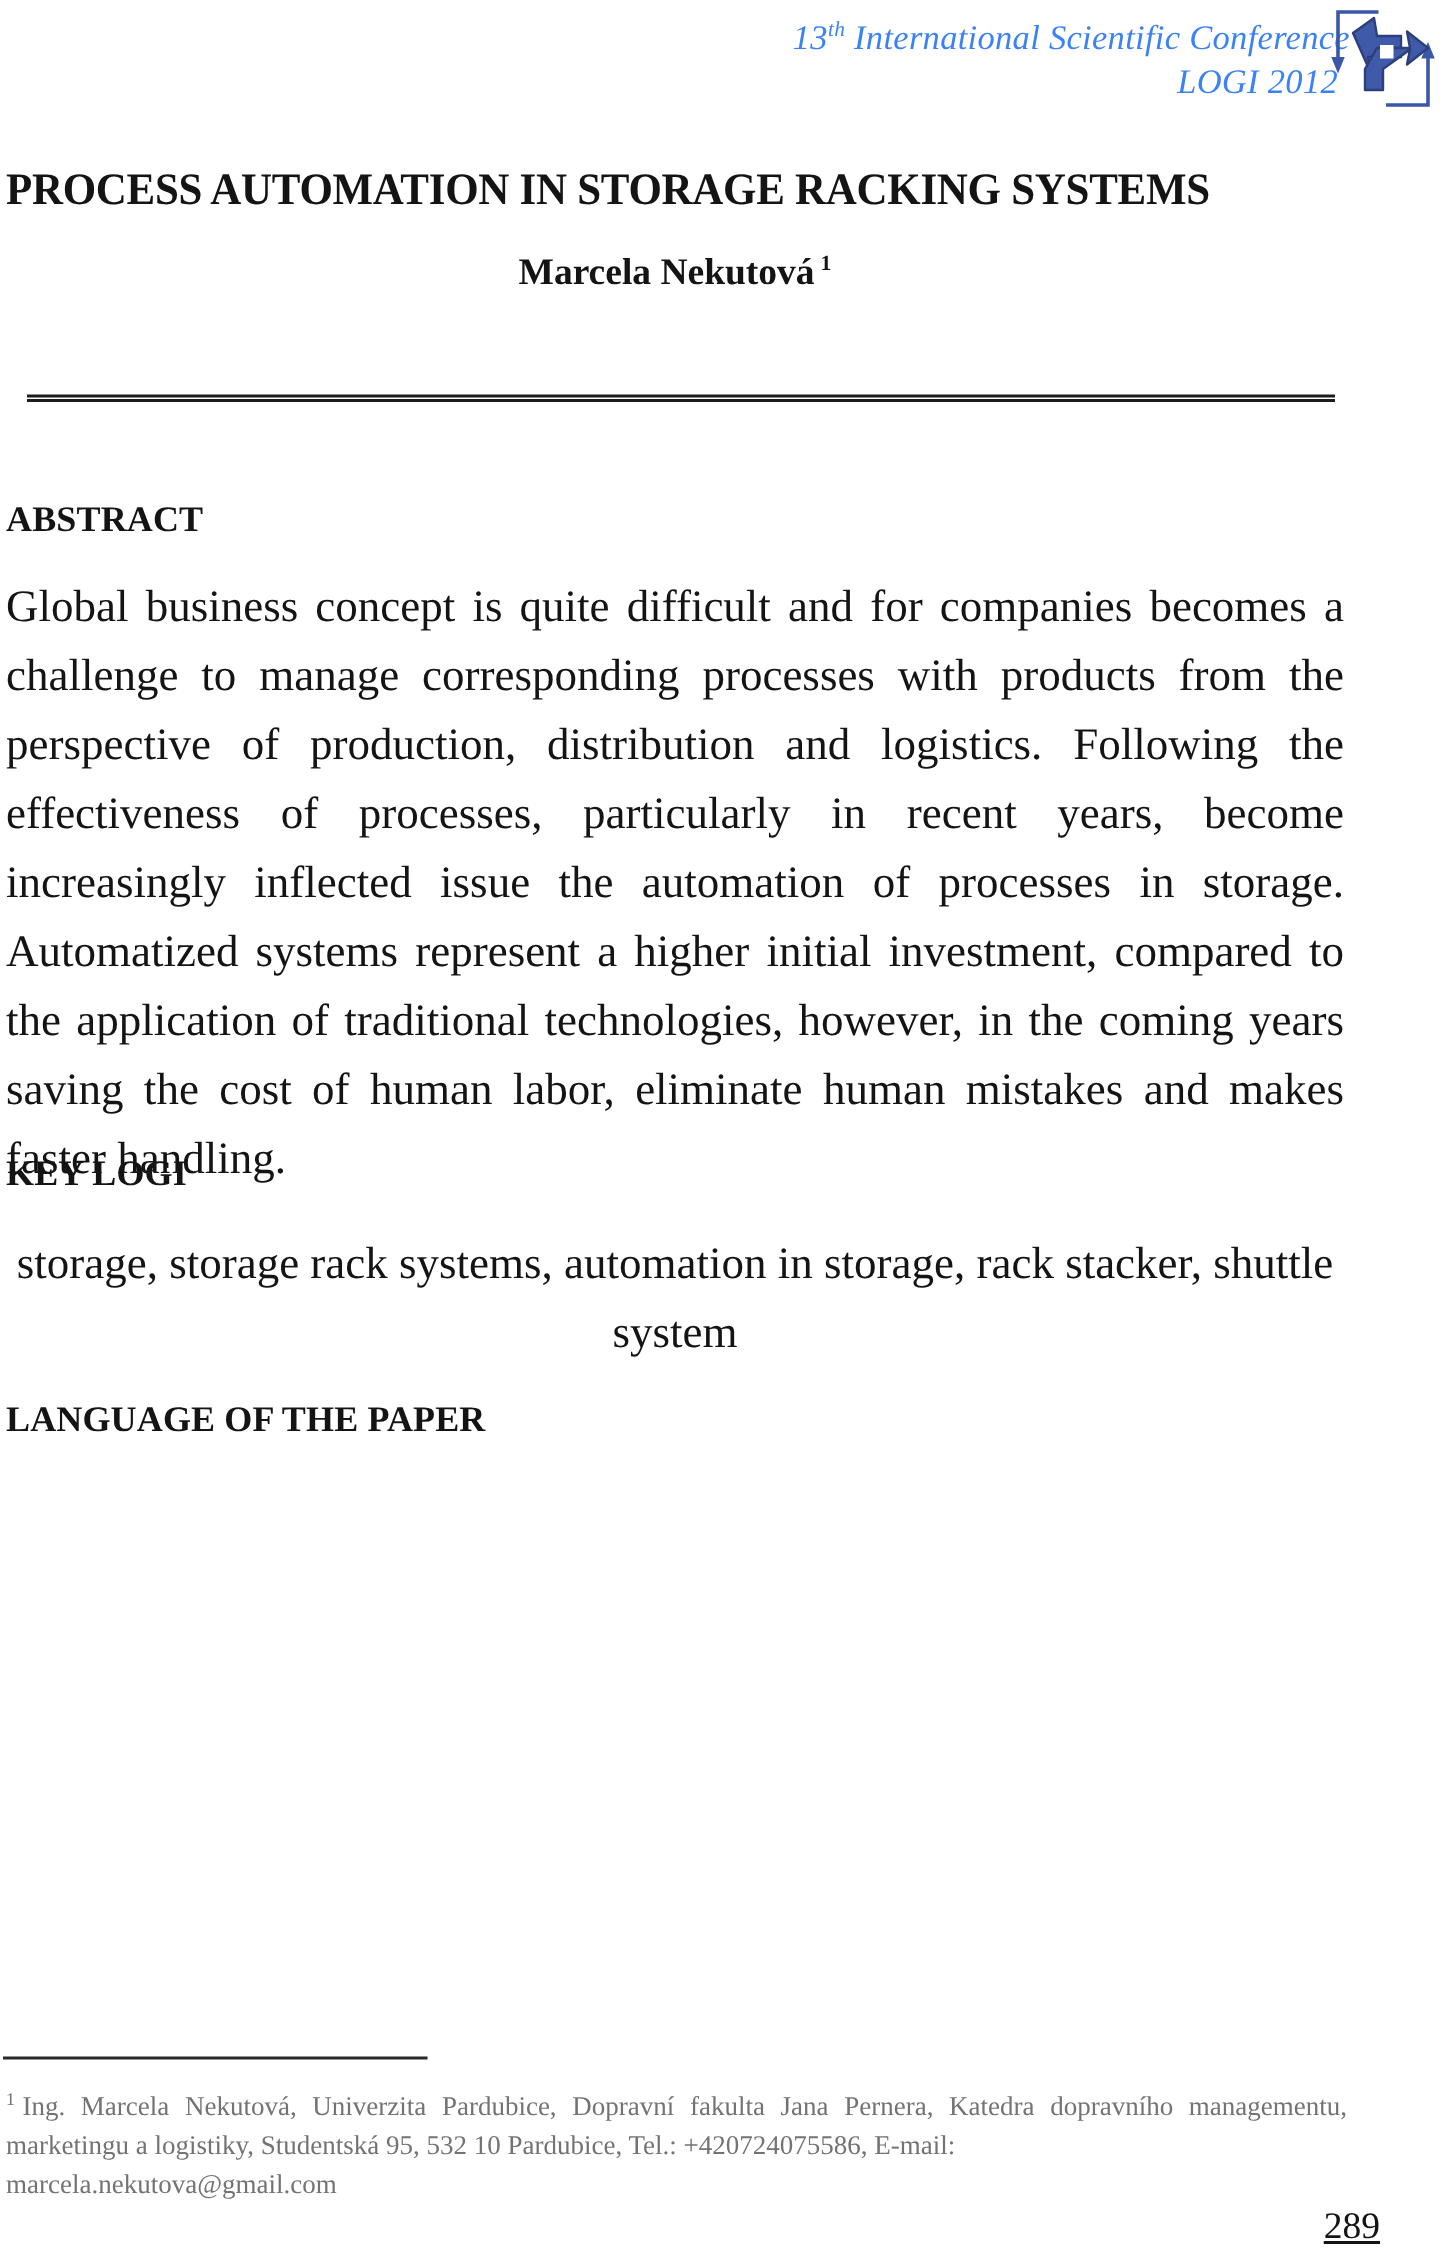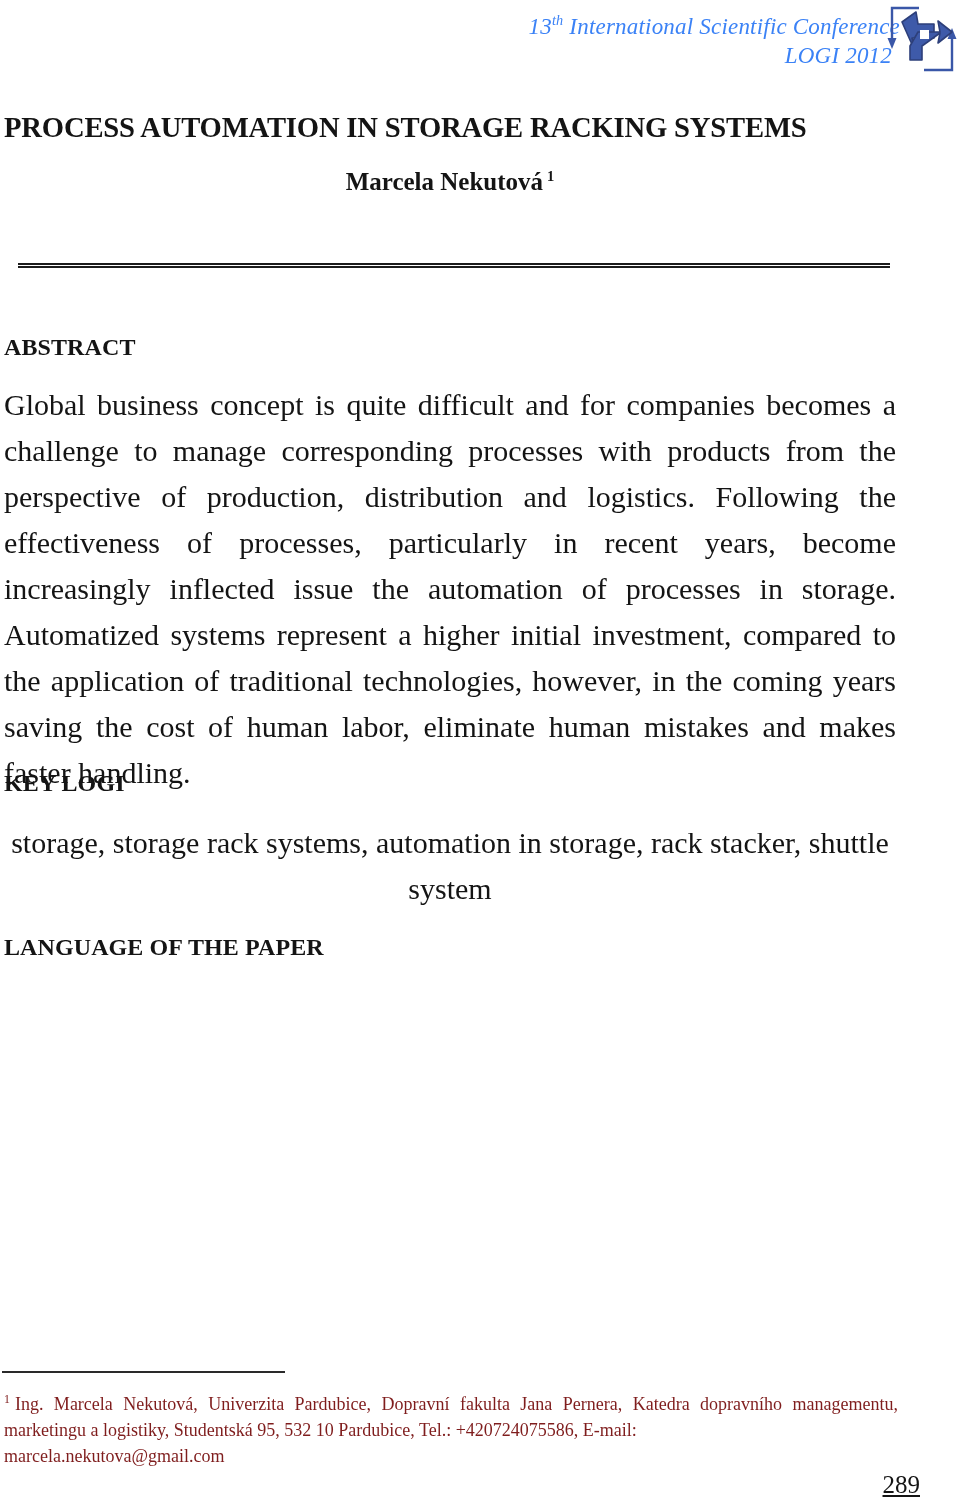--- a/index.html
+++ b/index.html
@@ -137,21 +137,21 @@
   }
   .footnote {
     position: absolute;
     left: 4px;
     top: 1386px;
     width: 894px;
     font-size: 18px;
     line-height: 26px;
     text-align: justify;
     text-justify: inter-word;
-    color: #7f1d1d;
+    color: #737373;
   }
   .footnote sup {
     font-size: .66em;
     vertical-align: super;
     padding-right: 5px;
   }
   .footnote .tail {
     display: block;
     text-align: left;
   }

